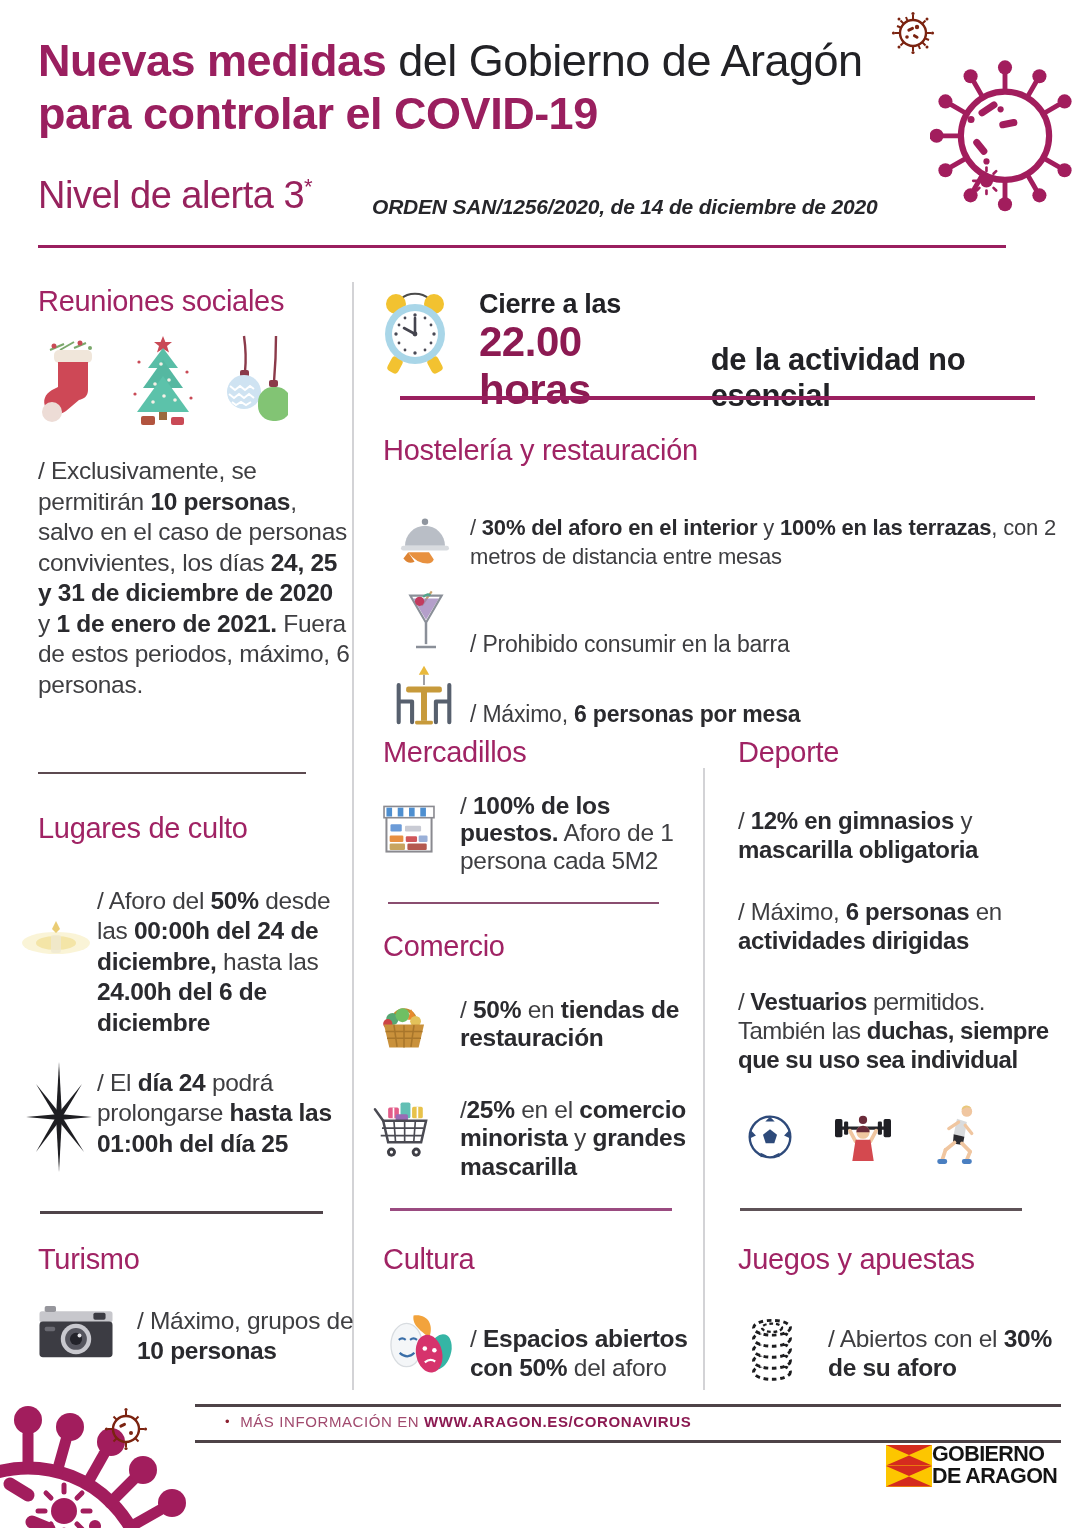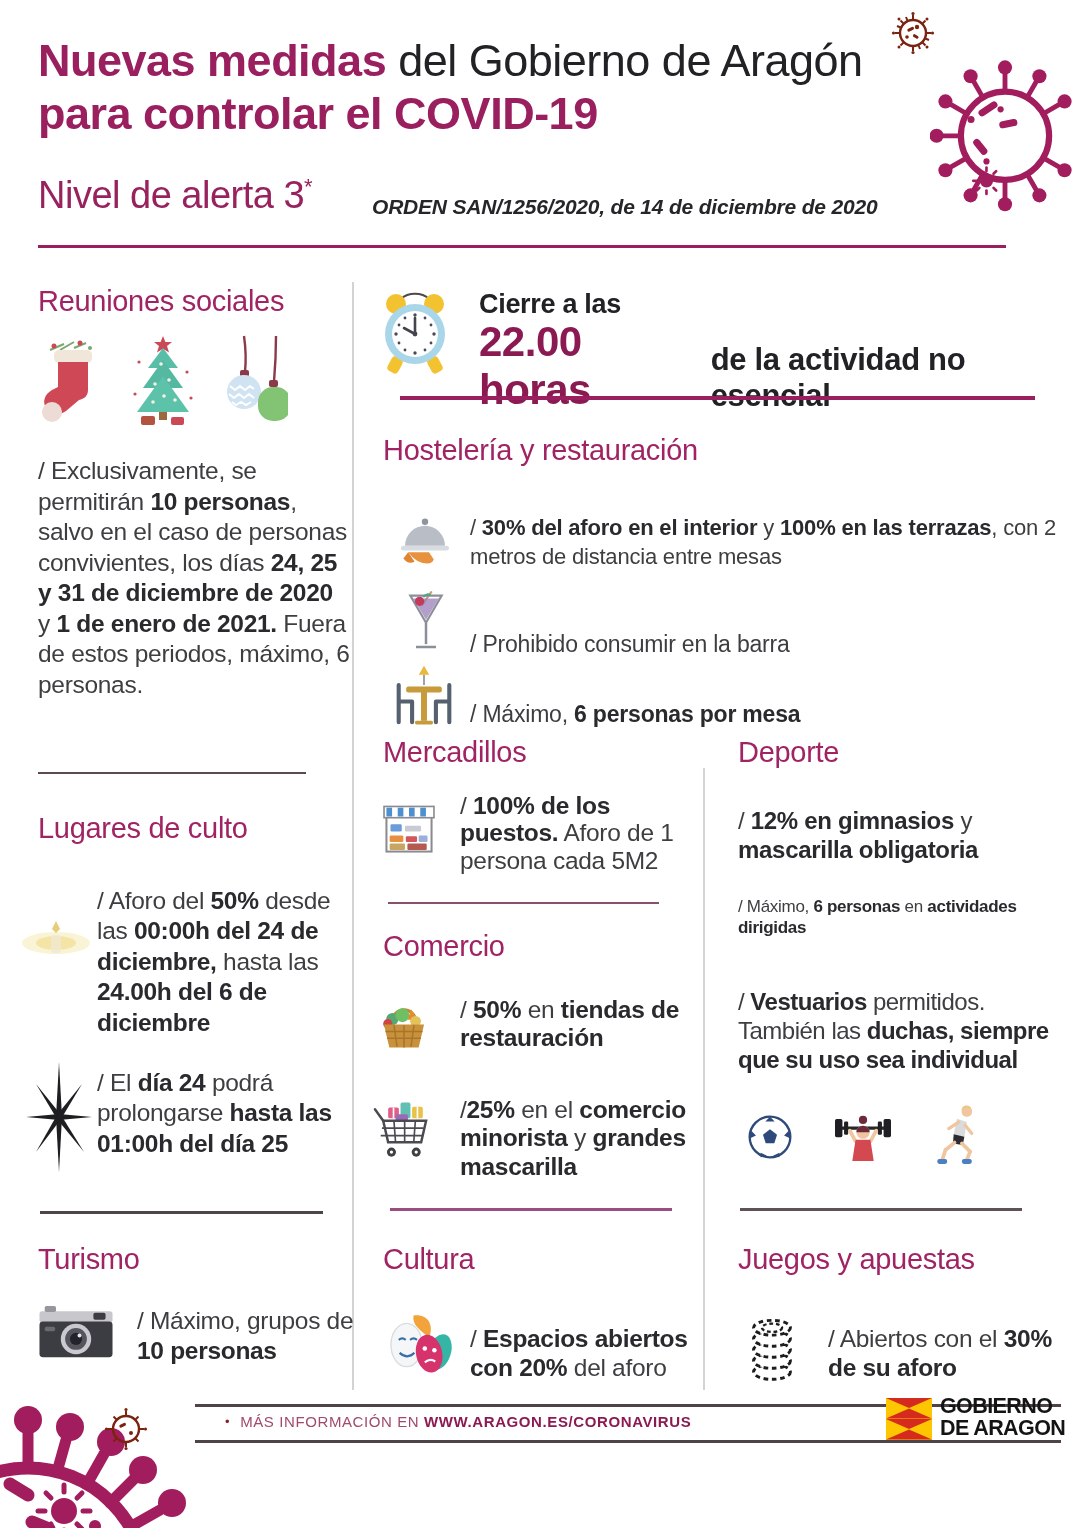--- a/index.html
+++ b/index.html
@@ -385,21 +385,21 @@
       <circle cx="26" cy="68" r="2" fill="#FFFFFF"></circle>
     <circle cx="56" cy="68" r="5.5" fill="#3F3F46"></circle>
       <circle cx="56" cy="68" r="2" fill="#FFFFFF"></circle>
   </svg>
 
   <div class="abs txt" style="left:460px;top:1096px;width:258px;line-height:1.16"><span>/</span><span class="b">25%</span><span> en el </span><span class="b">comercio minorista</span><span> y </span><span class="b">grandes mascarilla</span></div>
 
   <div class="abs section-h" style="left:738px;top:736px">Deporte</div>
 
   <div class="abs txt" style="left:738px;top:806px;width:322px;font-size:24px;line-height:1.21"><span>/ </span><span class="b">12% en gimnasios</span><span> y </span><span class="b">mascarilla obligatoria</span></div>
-  <div class="abs txt" style="left:738px;top:897px;width:322px;font-size:17px;line-height:1.21"><span>/ Máximo, </span><span class="b">6 personas</span><span> en </span><span class="b">actividades dirigidas</span></div>
+  <div class="abs txt" style="left:738px;top:897px;width:322px;font-size:24px;line-height:1.21"><span>/ Máximo, </span><span class="b">6 personas</span><span> en </span><span class="b">actividades dirigidas</span></div>
   <div class="abs txt" style="left:738px;top:987px;width:322px;font-size:24px;line-height:1.21;letter-spacing:-0.5px"><span>/ </span><span class="b">Vestuarios</span><span> permitidos. También las </span><span class="b">duchas, siempre que su uso sea individual</span></div>
 
   <svg class="abs" style="left:745px;top:1112px" width="50" height="50" viewBox="0 0 64 64">
     <circle cx="32" cy="32" r="26" fill="#FFFFFF" stroke="#2E4A7A" stroke-width="3"></circle>
     <polygon points="32,22 41,29 37.5,40 26.5,40 23,29" fill="#2E4A7A"></polygon>
     <polygon points="32,6 38,12 26,12" fill="#2E4A7A"></polygon>
     <polygon points="56,24 58,34 50,30" fill="#2E4A7A"></polygon>
     <polygon points="8,24 14,30 6,34" fill="#2E4A7A"></polygon>
     <polygon points="44,52 36,56 44,58" fill="#2E4A7A"></polygon>
     <polygon points="20,52 28,56 20,58" fill="#2E4A7A"></polygon>
@@ -451,21 +451,21 @@
     <ellipse cx="34" cy="38" rx="18" ry="25" fill="#F4F6F8" stroke="#D8DCE0" stroke-width="1.5"></ellipse>
     <path d="M25 32 q4 -3 8 0" stroke="#3A6EA8" stroke-width="2.5" fill="none"></path>
     <path d="M38 32 q4 -3 8 0" stroke="#3A6EA8" stroke-width="2.5" fill="none"></path>
     <path d="M26 47 q9 8 17 0" stroke="#3A6EA8" stroke-width="2.5" fill="none"></path>
     <ellipse cx="60" cy="48" rx="15" ry="22" transform="rotate(-12 60 48)" fill="#D6336C"></ellipse>
     <circle cx="55" cy="42" r="2.6" fill="#FFFFFF"></circle>
     <circle cx="66" cy="44" r="2.6" fill="#FFFFFF"></circle>
     <path d="M55 58 q6 -5 12 -1" stroke="#FFFFFF" stroke-width="2.5" fill="none"></path>
   </svg>
 
-  <div class="abs txt" style="left:470px;top:1324px;width:245px;line-height:1.2"><span>/ </span><span class="b">Espacios abiertos con 20%</span><span> del aforo</span></div>
+  <div class="abs txt" style="left:470px;top:1324px;width:245px;line-height:1.2"><span>/ </span><span class="b">Espacios abiertos con 50%</span><span> del aforo</span></div>
 
   <div class="abs section-h" style="left:738px;top:1243px">Juegos y apuestas</div>
 
   <svg class="abs" style="left:748px;top:1313px" width="48" height="70" viewBox="0 0 52 76">
     <g fill="#FFFFFF" stroke="#1D1D1F" stroke-width="3.2" stroke-dasharray="5 4">
       <ellipse cx="26" cy="64" rx="20" ry="8"></ellipse>
       <ellipse cx="26" cy="52" rx="20" ry="8"></ellipse>
       <ellipse cx="26" cy="40" rx="20" ry="8"></ellipse>
       <ellipse cx="26" cy="28" rx="20" ry="8"></ellipse>
       <ellipse cx="26" cy="16" rx="20" ry="8"></ellipse>
@@ -477,21 +477,21 @@
 
   <div class="hr" style="left:195px;top:1404px;width:866px;height:2.5px;background:#4E4347"></div>
 
   <div class="abs footer-info" style="left:225px;top:1413px">
     <span class="footer-bullet">•</span>
     <span><span>MÁS INFORMACIÓN EN</span> <span class="b">WWW.ARAGON.ES/CORONAVIRUS</span></span>
   </div>
 
   <div class="hr" style="left:195px;top:1440px;width:866px;height:2.5px;background:#4E4347"></div>
 
-  <div class="abs" style="left:886px;top:1396px;display:flex;gap:8px;align-items:flex-end">
+  <div class="abs" style="left:886px;top:1444px;display:flex;align-items:center">
     <svg width="46" height="42" viewBox="0 0 46 42">
       <rect x="0" y="0" width="46" height="42" fill="#FDC600"></rect>
       <polygon points="0,0 46,0 23,10" fill="#D52B1E"></polygon>
       <polygon points="0,10.5 46,10.5 23,20.5" fill="#D52B1E" transform="rotate(180 23 15.5)"></polygon>
       <polygon points="0,21 46,21 23,31" fill="#D52B1E"></polygon>
       <polygon points="0,31.5 46,31.5 23,41.5" fill="#D52B1E" transform="rotate(180 23 36.5)"></polygon>
     </svg>
     <div class="logo-text">
       <div>GOBIERNO</div>
       <div>DE ARAGON</div>

